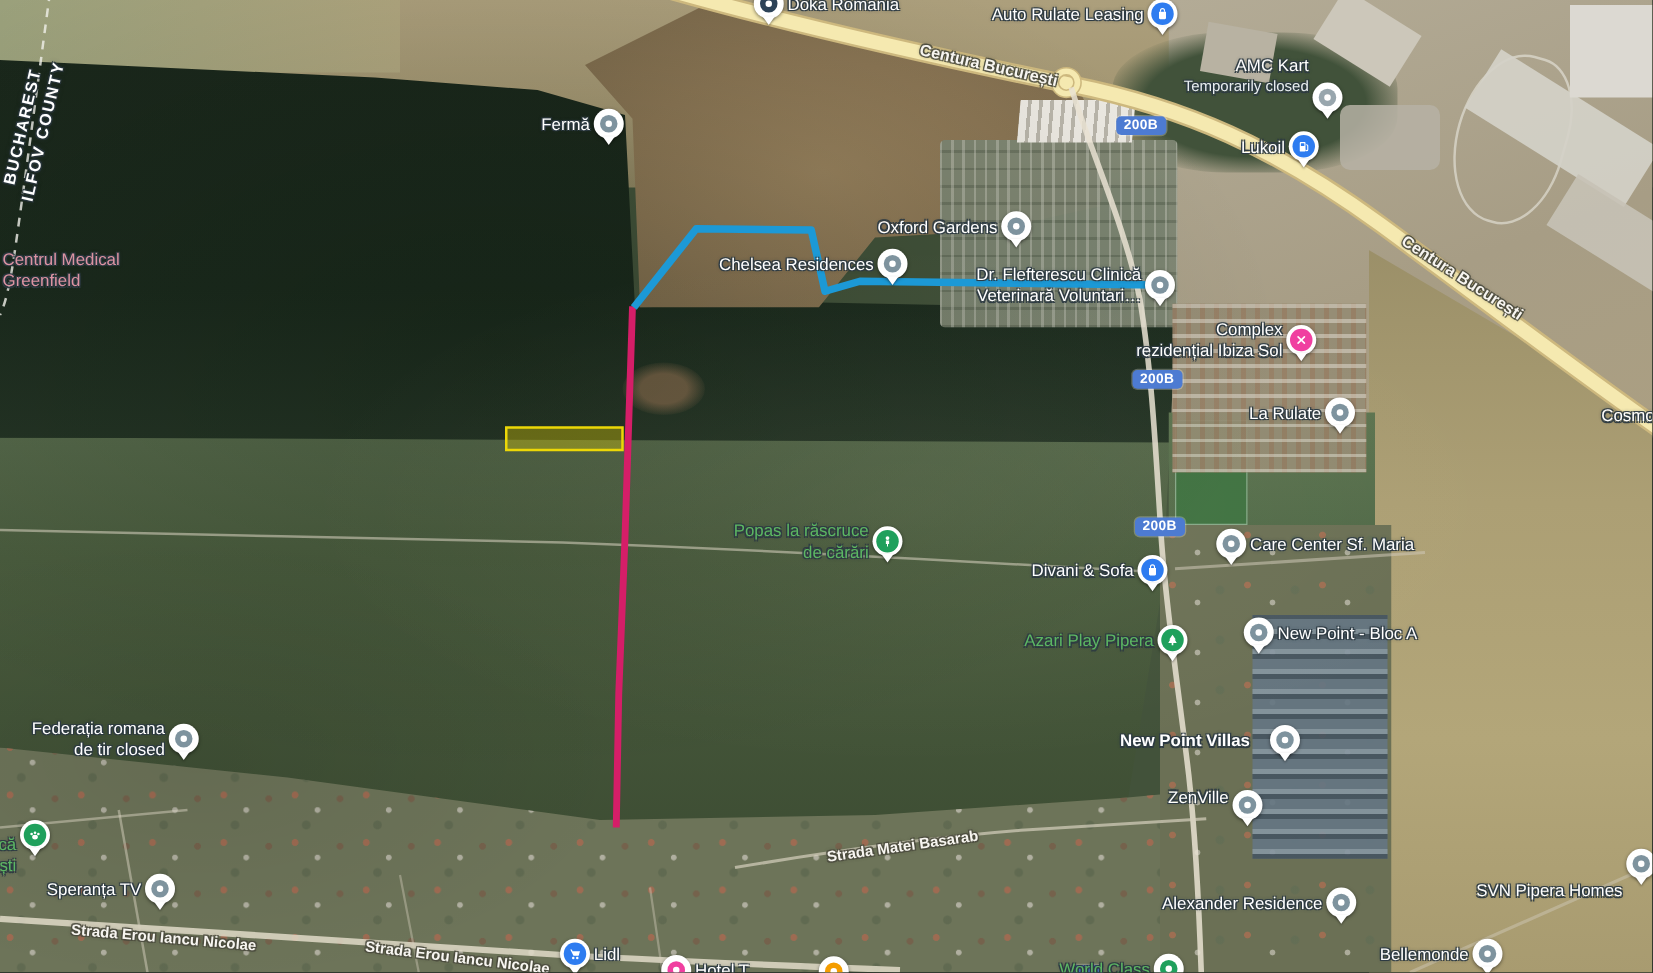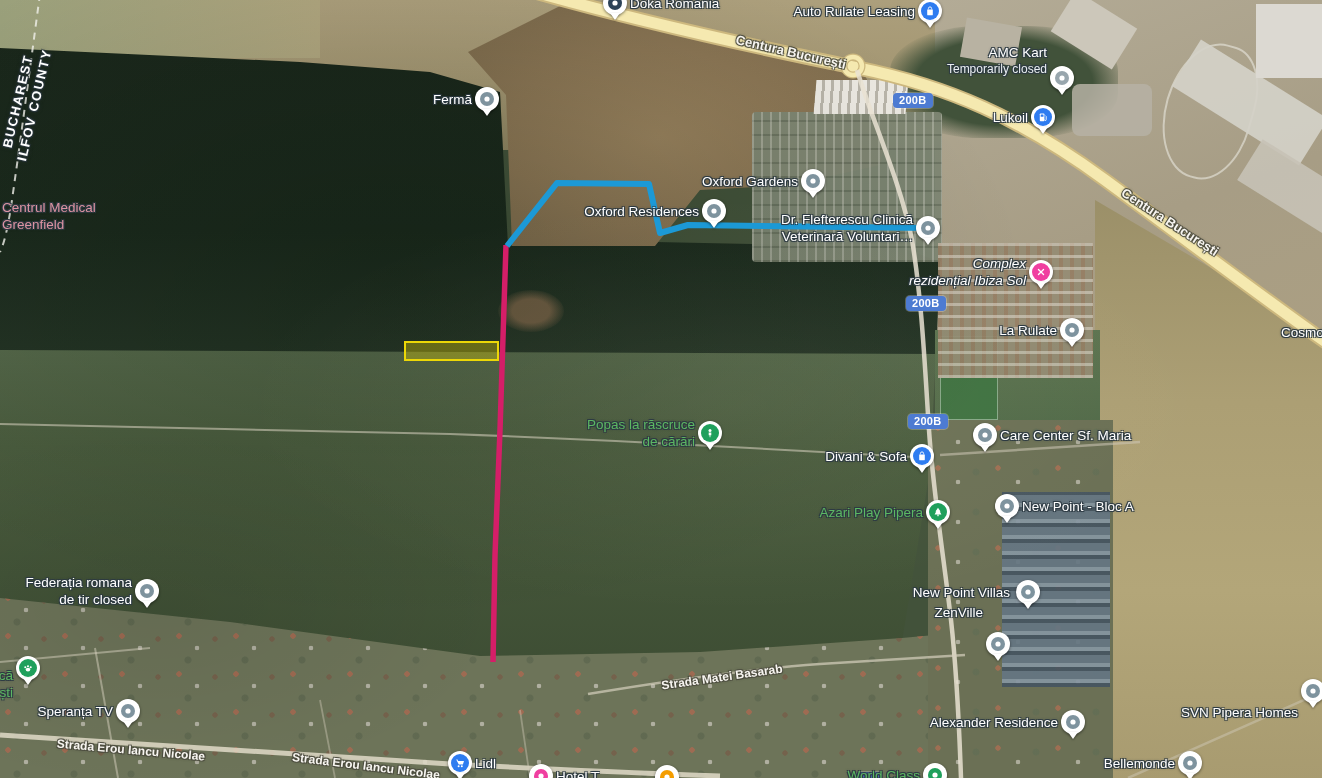--- a/index.html
+++ b/index.html
@@ -272,21 +272,21 @@
         <div class="mk-circle">
           <div class="mk-inner mk-small" style="background:#7e939e">
             <svg width="12" height="12" viewBox="0 0 12 12">
               <circle cx="6" cy="6" r="2.6" fill="#fff"></circle>
             </svg>
           </div>
         </div>
         <div class="mk-tail"></div>
       </div>
       <div class="poi-label" style="top: 202.5px; right: 623px; text-align: right;">
-        <span style="display:block">Oxford Residences</span>
+        <span style="display:block">Chelsea Residences</span>
       </div>
       <div class="marker" style="left: 916px; top: 216px;">
         <div class="mk-circle">
           <div class="mk-inner mk-small" style="background:#7e939e">
             <svg width="12" height="12" viewBox="0 0 12 12">
               <circle cx="6" cy="6" r="2.6" fill="#fff"></circle>
             </svg>
           </div>
         </div>
         <div class="mk-tail"></div>
@@ -303,21 +303,21 @@
                 <rect x="5.35" y="1.8" width="1.3" height="8.4" rx="0.6" fill="#fff"></rect>
               </g>
               <g transform="rotate(-45 6 6)">
                 <rect x="5.35" y="1.8" width="1.3" height="8.4" rx="0.6" fill="#fff"></rect>
               </g>
             </svg>
           </div>
         </div>
         <div class="mk-tail"></div>
       </div>
-      <div class="poi-label" style="top: 255px; right: 296px; text-align: right; font-style: italic;">
+      <div class="poi-label" style="top: 255px; right: 296px; text-align: right;">
         <span style="display:block">Complex</span>
         <span style="display:block">rezidențial Ibiza Sol</span>
       </div>
       <div class="marker" style="left: 1060px; top: 318px;">
         <div class="mk-circle">
           <div class="mk-inner mk-small" style="background:#7e939e">
             <svg width="12" height="12" viewBox="0 0 12 12">
               <circle cx="6" cy="6" r="2.6" fill="#fff"></circle>
             </svg>
           </div>
@@ -399,34 +399,34 @@
       <div class="marker" style="left: 1016px; top: 580px;">
         <div class="mk-circle">
           <div class="mk-inner mk-small" style="background:#7e939e">
             <svg width="12" height="12" viewBox="0 0 12 12">
               <circle cx="6" cy="6" r="2.6" fill="#fff"></circle>
             </svg>
           </div>
         </div>
         <div class="mk-tail"></div>
       </div>
-      <div class="poi-label" style="top: 583.5px; right: 312px; text-align: right;">
+      <div class="poi-label" style="top: 583.5px; right: 322px; text-align: right; font-weight: bold;">
         <span style="display:block">New Point Villas</span>
       </div>
       <div class="marker" style="left: 986px; top: 632px;">
         <div class="mk-circle">
           <div class="mk-inner mk-small" style="background:#7e939e">
             <svg width="12" height="12" viewBox="0 0 12 12">
               <circle cx="6" cy="6" r="2.6" fill="#fff"></circle>
             </svg>
           </div>
         </div>
         <div class="mk-tail"></div>
       </div>
-      <div class="poi-label" style="top: 604px; right: 339px; text-align: right;">
+      <div class="poi-label" style="top: 629px; right: 339px; text-align: right;">
         <span style="display:block">ZenVille</span>
       </div>
       <div class="marker" style="left: 135px; top: 579px;">
         <div class="mk-circle">
           <div class="mk-inner mk-small" style="background:#7e939e">
             <svg width="12" height="12" viewBox="0 0 12 12">
               <circle cx="6" cy="6" r="2.6" fill="#fff"></circle>
             </svg>
           </div>
         </div>

